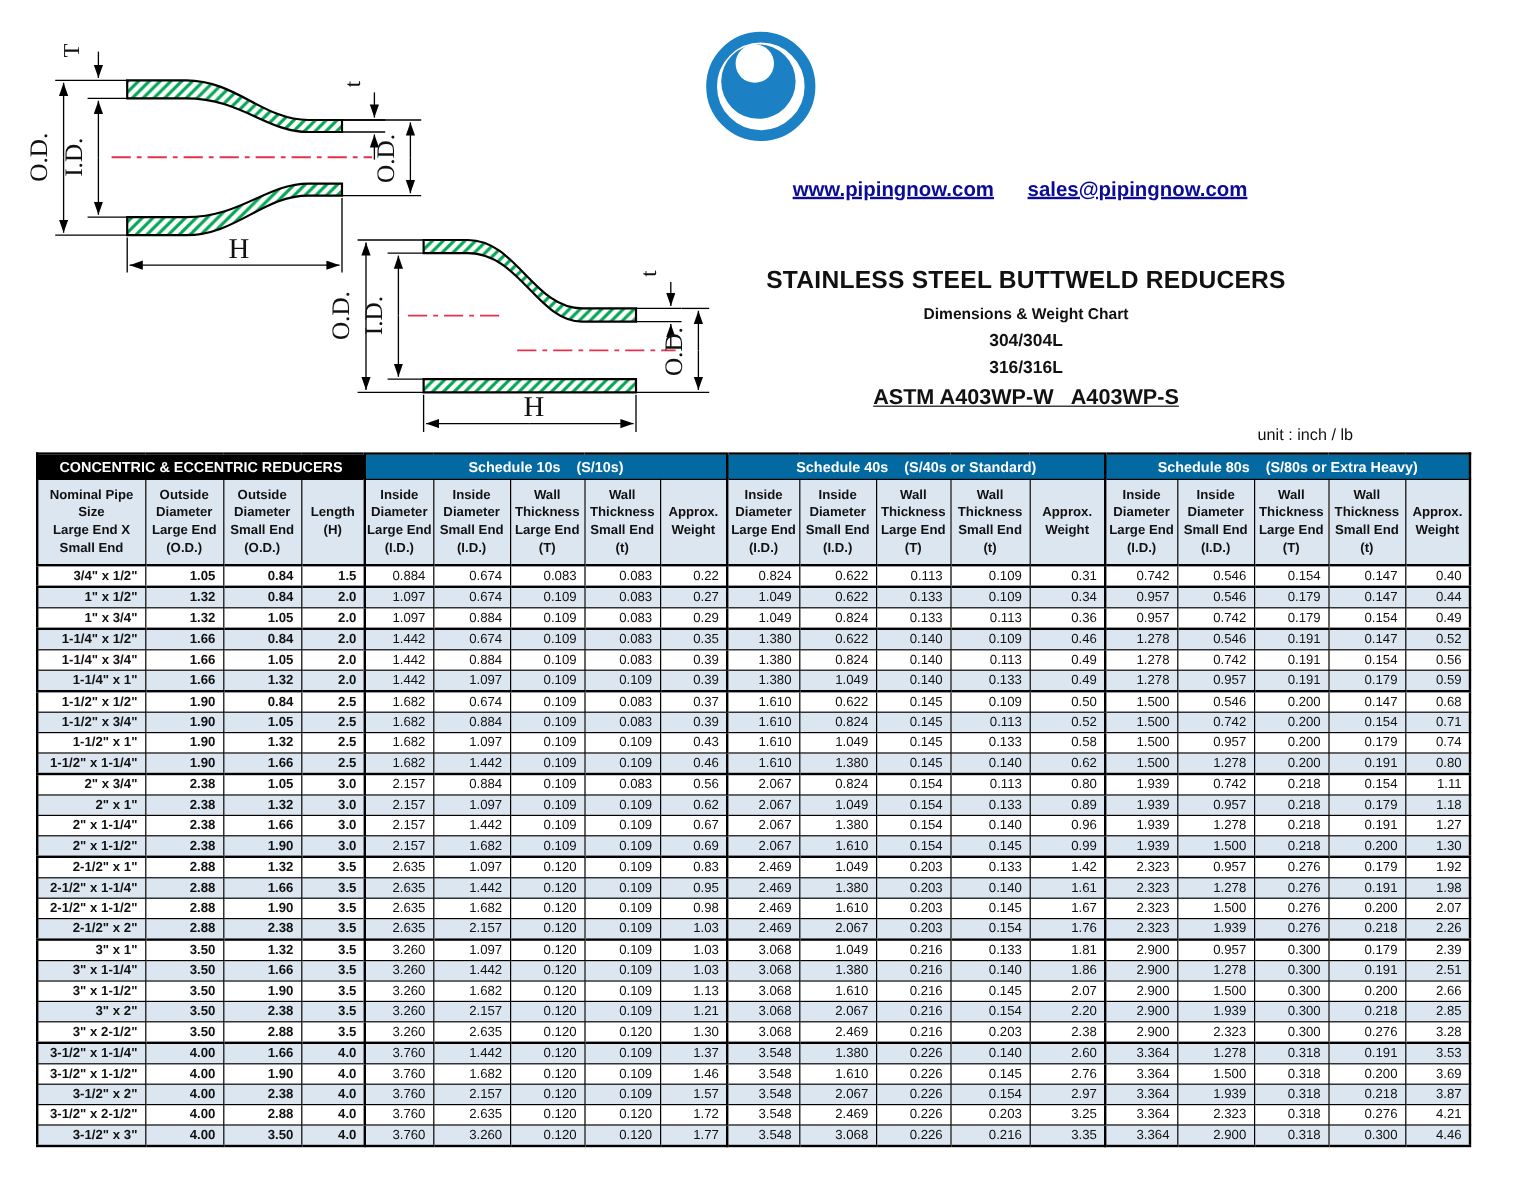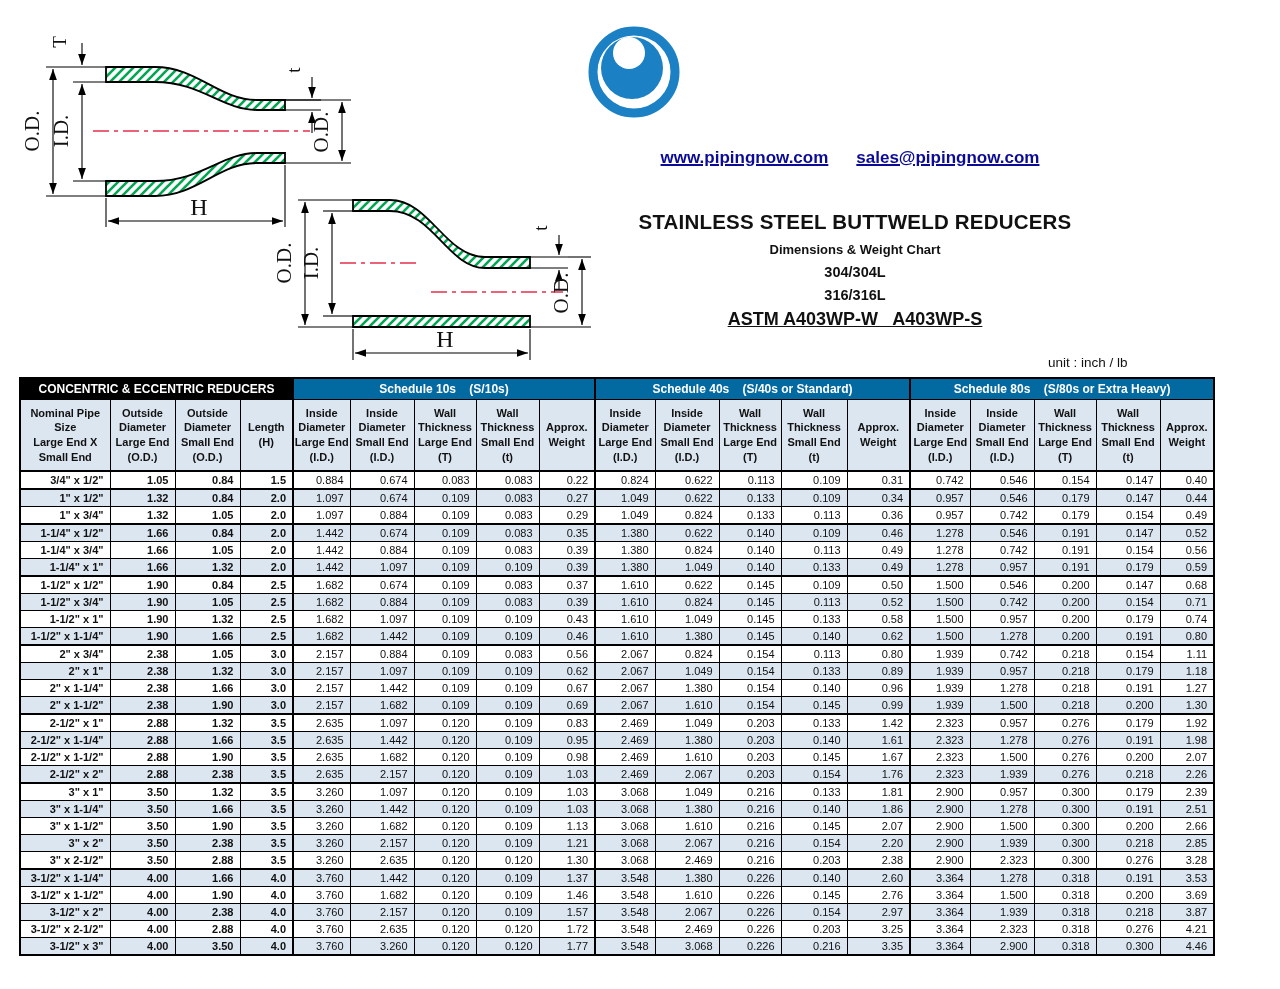--- a/index.html
+++ b/index.html
@@ -11,33 +11,33 @@
   .logo svg{width:96px;height:96px;display:block;}
   .brand{font-size:61px;font-weight:bold;color:#1b80c4;letter-spacing:1px;margin-left:8px;line-height:96px;}
 
   
   .contact{position:absolute;left:600px;top:148px;width:500px;text-align:center;font-size:17px;font-weight:bold;color:#0b0b96;}
   .contact span{text-decoration:underline;text-decoration-thickness:2px;}
   .contact .gap{display:inline-block;width:28px;text-decoration:none;}
 
   
   .titleblock{position:absolute;left:605px;top:210px;width:500px;text-align:center;color:#111;}
-  .t1{font-size:20.5px;font-weight:bold;letter-spacing:.2px;}
+  .t1{font-size:20.5px;font-weight:bold;letter-spacing:.2px;margin-top:12px;}
   .t2{font-size:13px;font-weight:bold;margin-top:8px;}
   .t3,.t4{font-size:14.5px;font-weight:bold;margin-top:7px;}
   .t5{font-size:18px;font-weight:bold;margin-top:6px;white-space:pre;text-decoration:underline;}
 
   .unit{position:absolute;left:1048px;top:355px;font-size:13.5px;font-weight:normal;}
 
   
   .diagrams{position:absolute;left:15px;top:15px;}
   .dim-label{font-family:"Liberation Serif",serif;fill:#111;}
 
   
-  table.red{position:absolute;left:19px;top:377px;width:1194px;border-collapse:collapse;table-layout:fixed;border:2.5px solid #000;}
+  table.red{position:absolute;left:30px;top:377px;width:1194px;border-collapse:collapse;table-layout:fixed;border:2.5px solid #000;}
   table.red th,table.red td{border:1px solid #000;overflow:hidden;}
   .grp{background:#0369a1;color:#fff;font-weight:bold;font-size:12px;height:18px;line-height:18px;text-align:center;white-space:pre;}
   .grp.g0{background:#000;}
   .colh{background:#dce6f1;font-weight:bold;font-size:11px;line-height:1.32;height:70px;text-align:center;vertical-align:middle;white-space:pre-line;border-bottom:2px solid #000 !important;padding:0;}
   tbody td{font-size:11px;height:16px;line-height:16px;text-align:right;padding:0 6px 0 0;white-space:nowrap;background:#fff;}
   tbody tr:nth-child(even) td{background:#dce6f1;}
   tbody td.b{font-weight:bold;}
   .gsep{border-right:2.5px solid #000 !important;}
   tr.gend td{border-bottom:2.5px solid #000;}
 </style>

